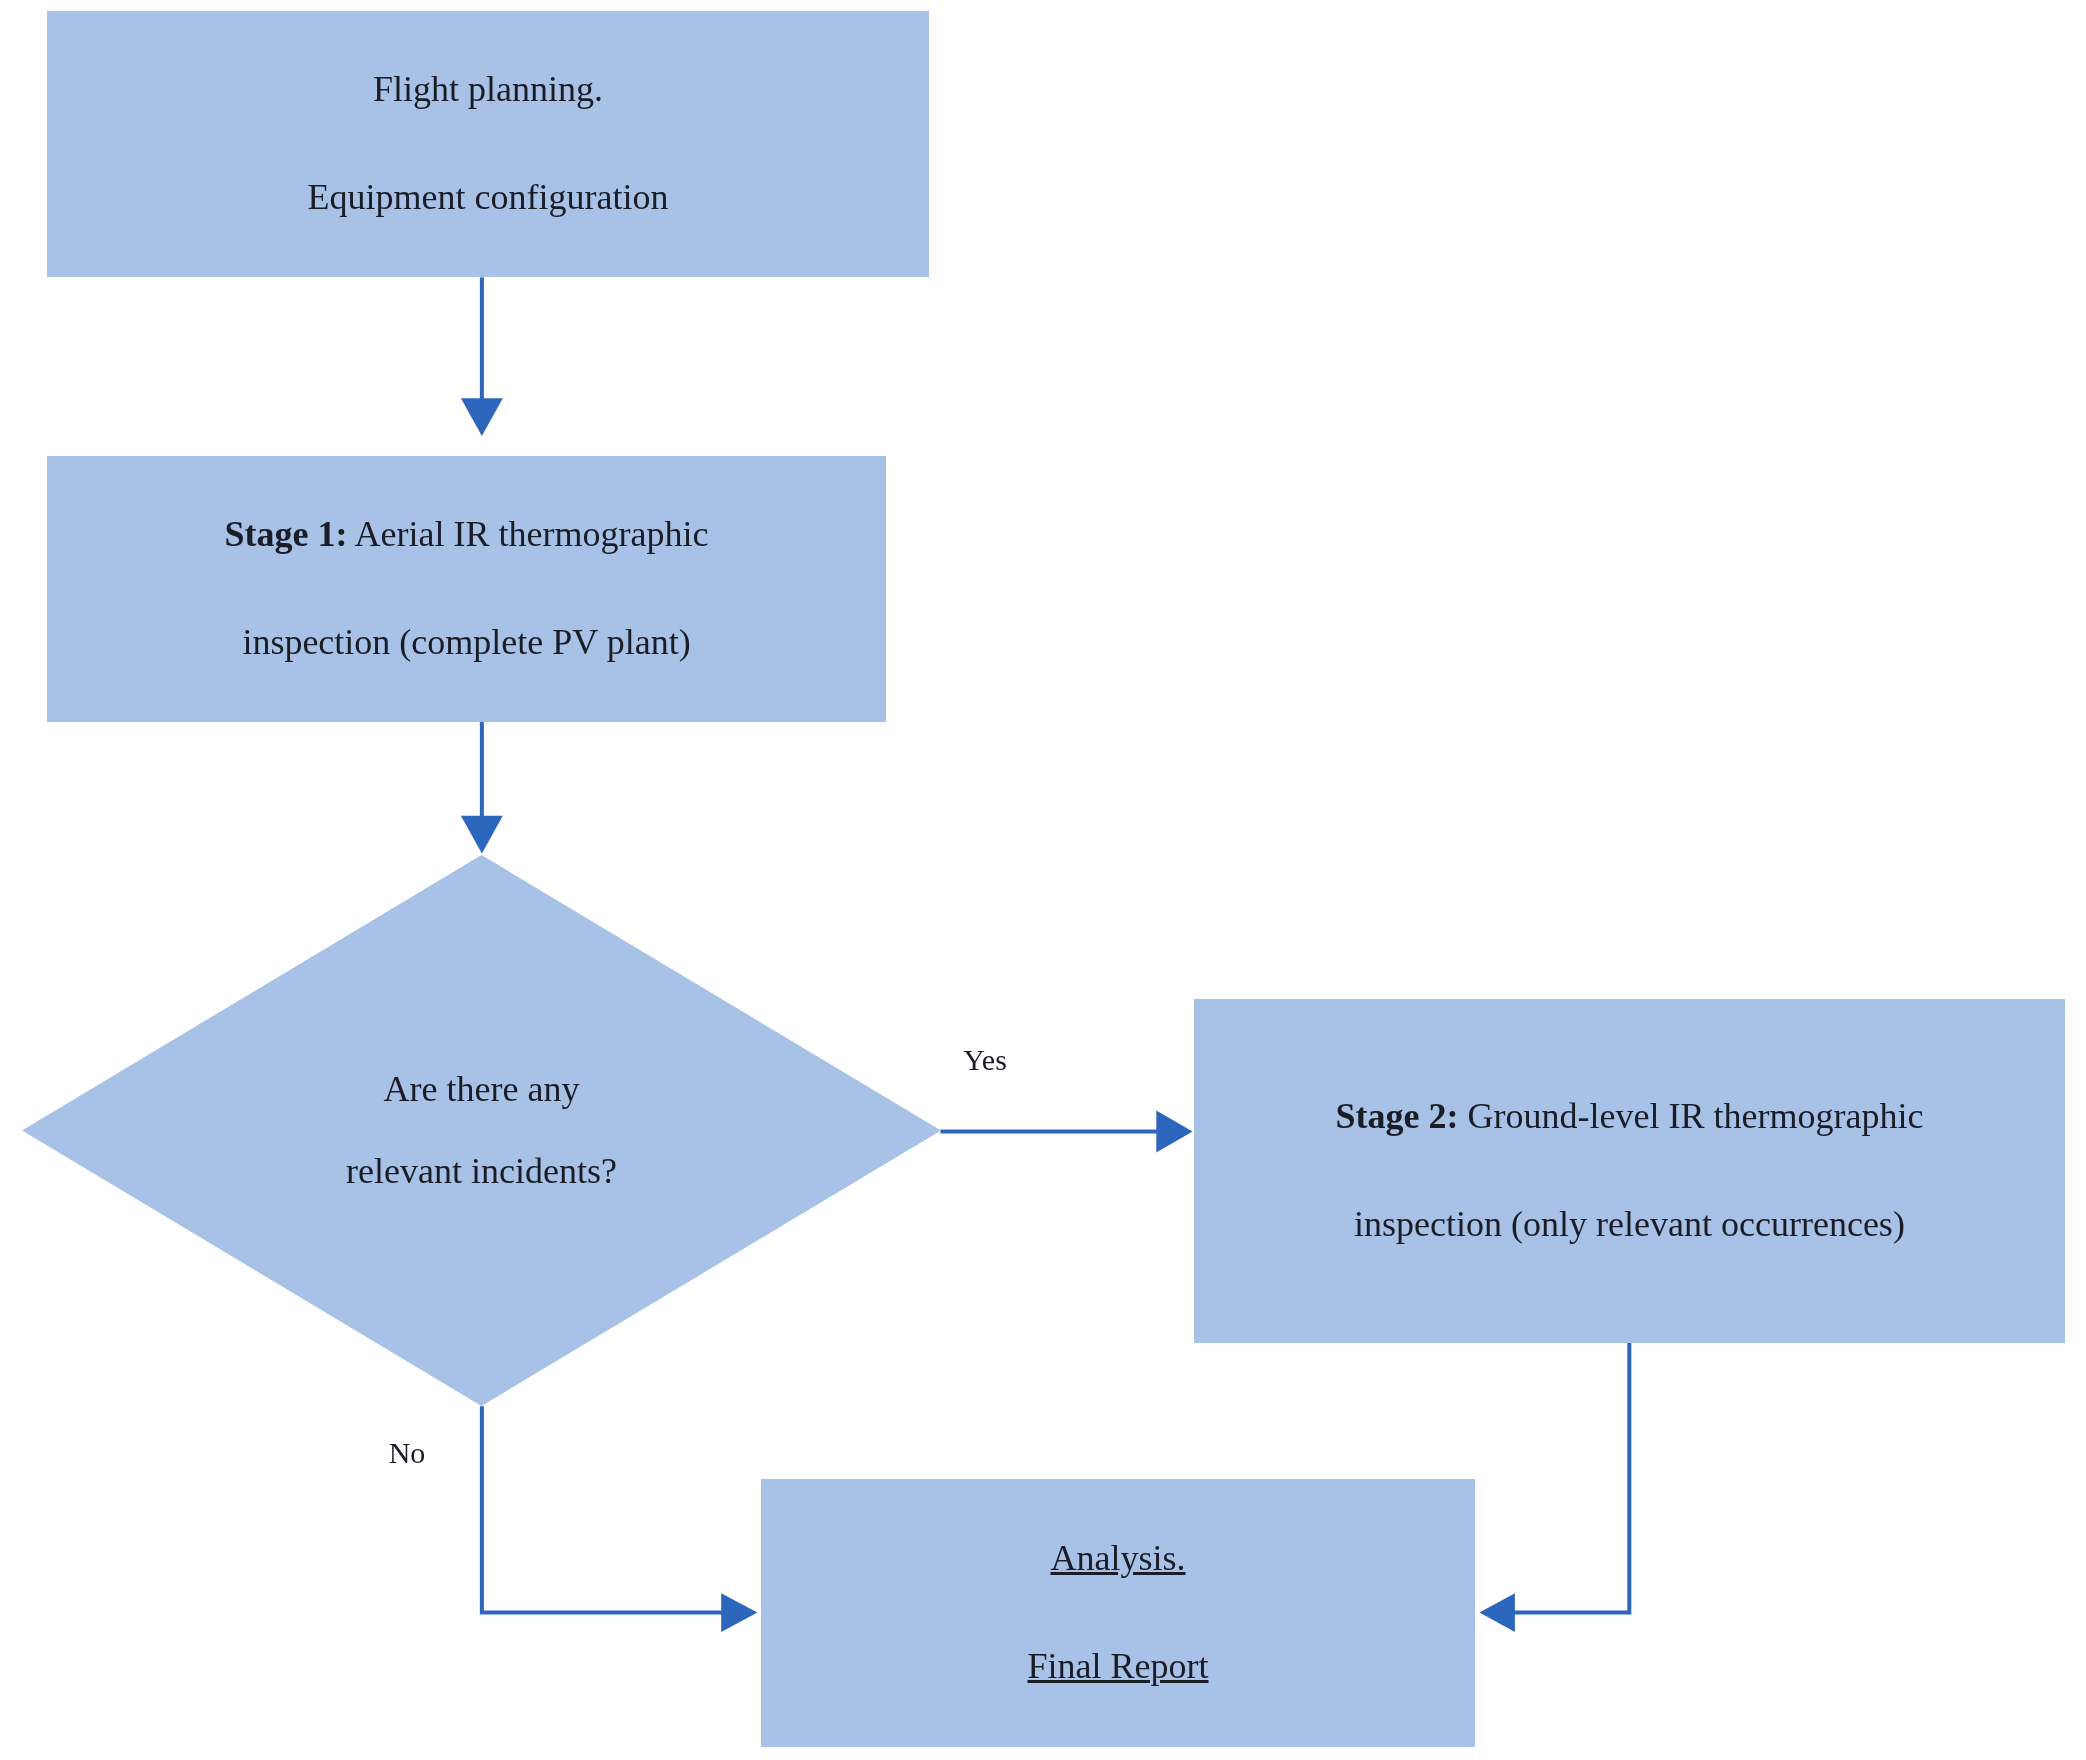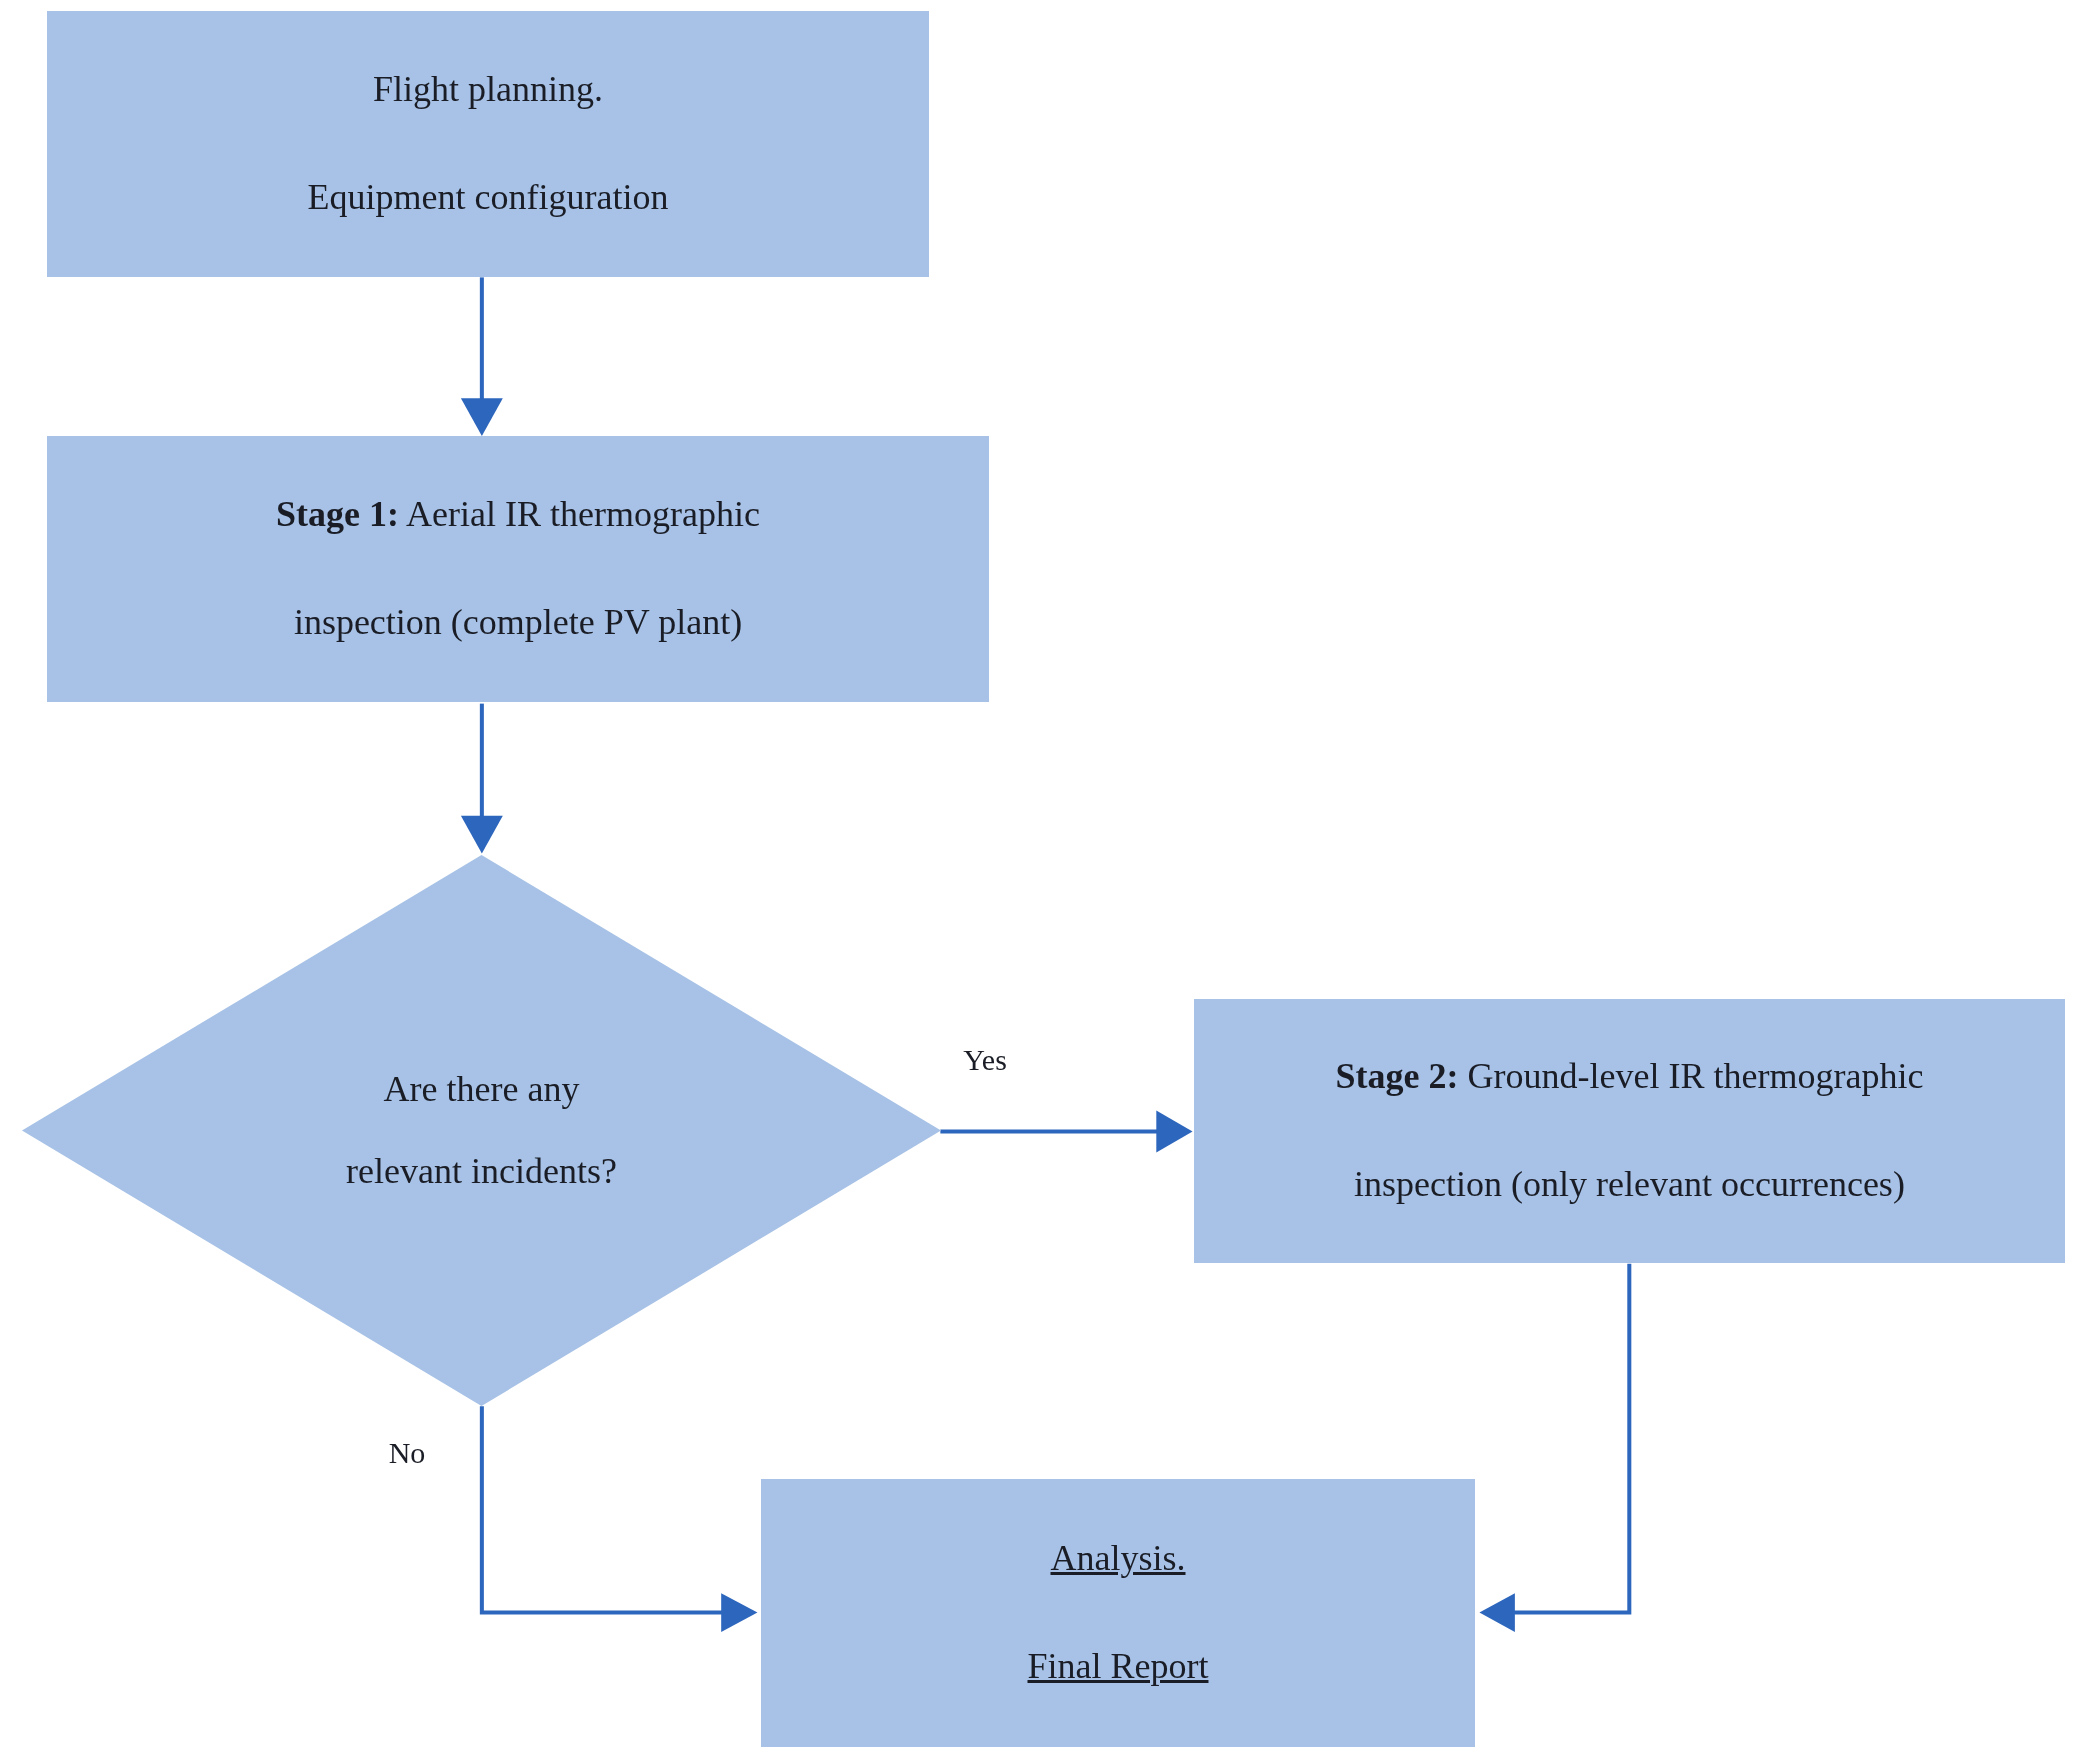--- a/index.html
+++ b/index.html
@@ -31,27 +31,27 @@
     align-items: center;
     justify-content: center;
     gap: 64px;
     text-align: center;
     font-size: 36px;
     line-height: 1.22;
   }
   .node .line { display: block; white-space: nowrap; }
   .node .bold { font-weight: 700; }
   #node-flight   { left: 47px;   top: 11.3px;   width: 882px; height: 266px; }
-  #node-stage1   { left: 47px;   top: 436px;  width: 942px; height: 266px; font-family: Liberation Serif, serif; }
+  #node-stage1   { left: 47px;   top: 456px;  width: 839px; height: 266px; font-family: Liberation Serif, serif; }
   #node-decision {
     left: 22px; top: 855px; width: 919px; height: 551px;
     clip-path: polygon(50% 0, 100% 50%, 50% 100%, 0 50%);
     gap: 38px;
   }
-  #node-stage2   { left: 1194px; top: 999px; width: 871px; height: 264px; }
+  #node-stage2   { left: 1194px; top: 999px; width: 871px; height: 344px; }
   #node-analysis { left: 761px;  top: 1479px; width: 714px;  height: 268px; text-decoration: underline; }
   .edge-label {
     position: absolute;
     transform: translate(-50%, -50%);
     font-size: 30px;
     white-space: nowrap;
   }
   #label-yes { left: 985px; top: 1060px; }
   #label-no  { left: 407px;  top: 1453px; }
   #connectors {

